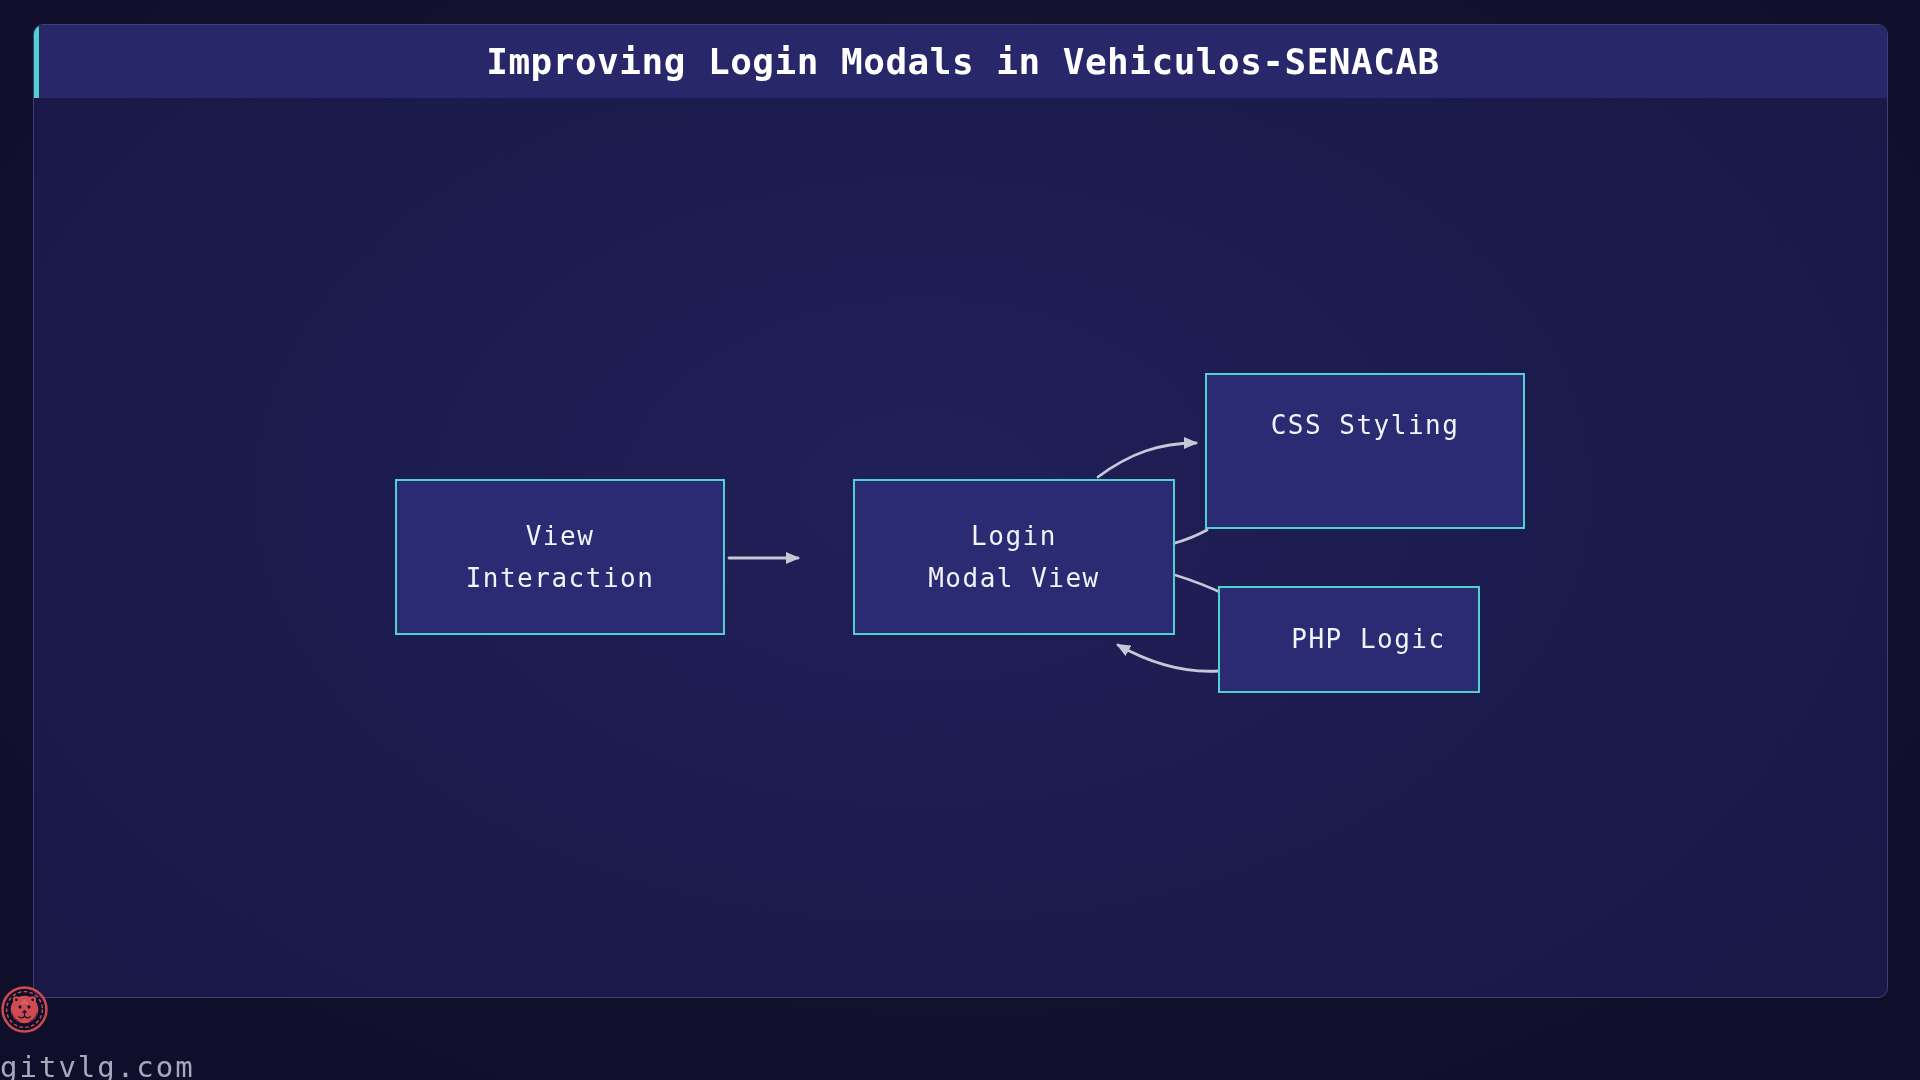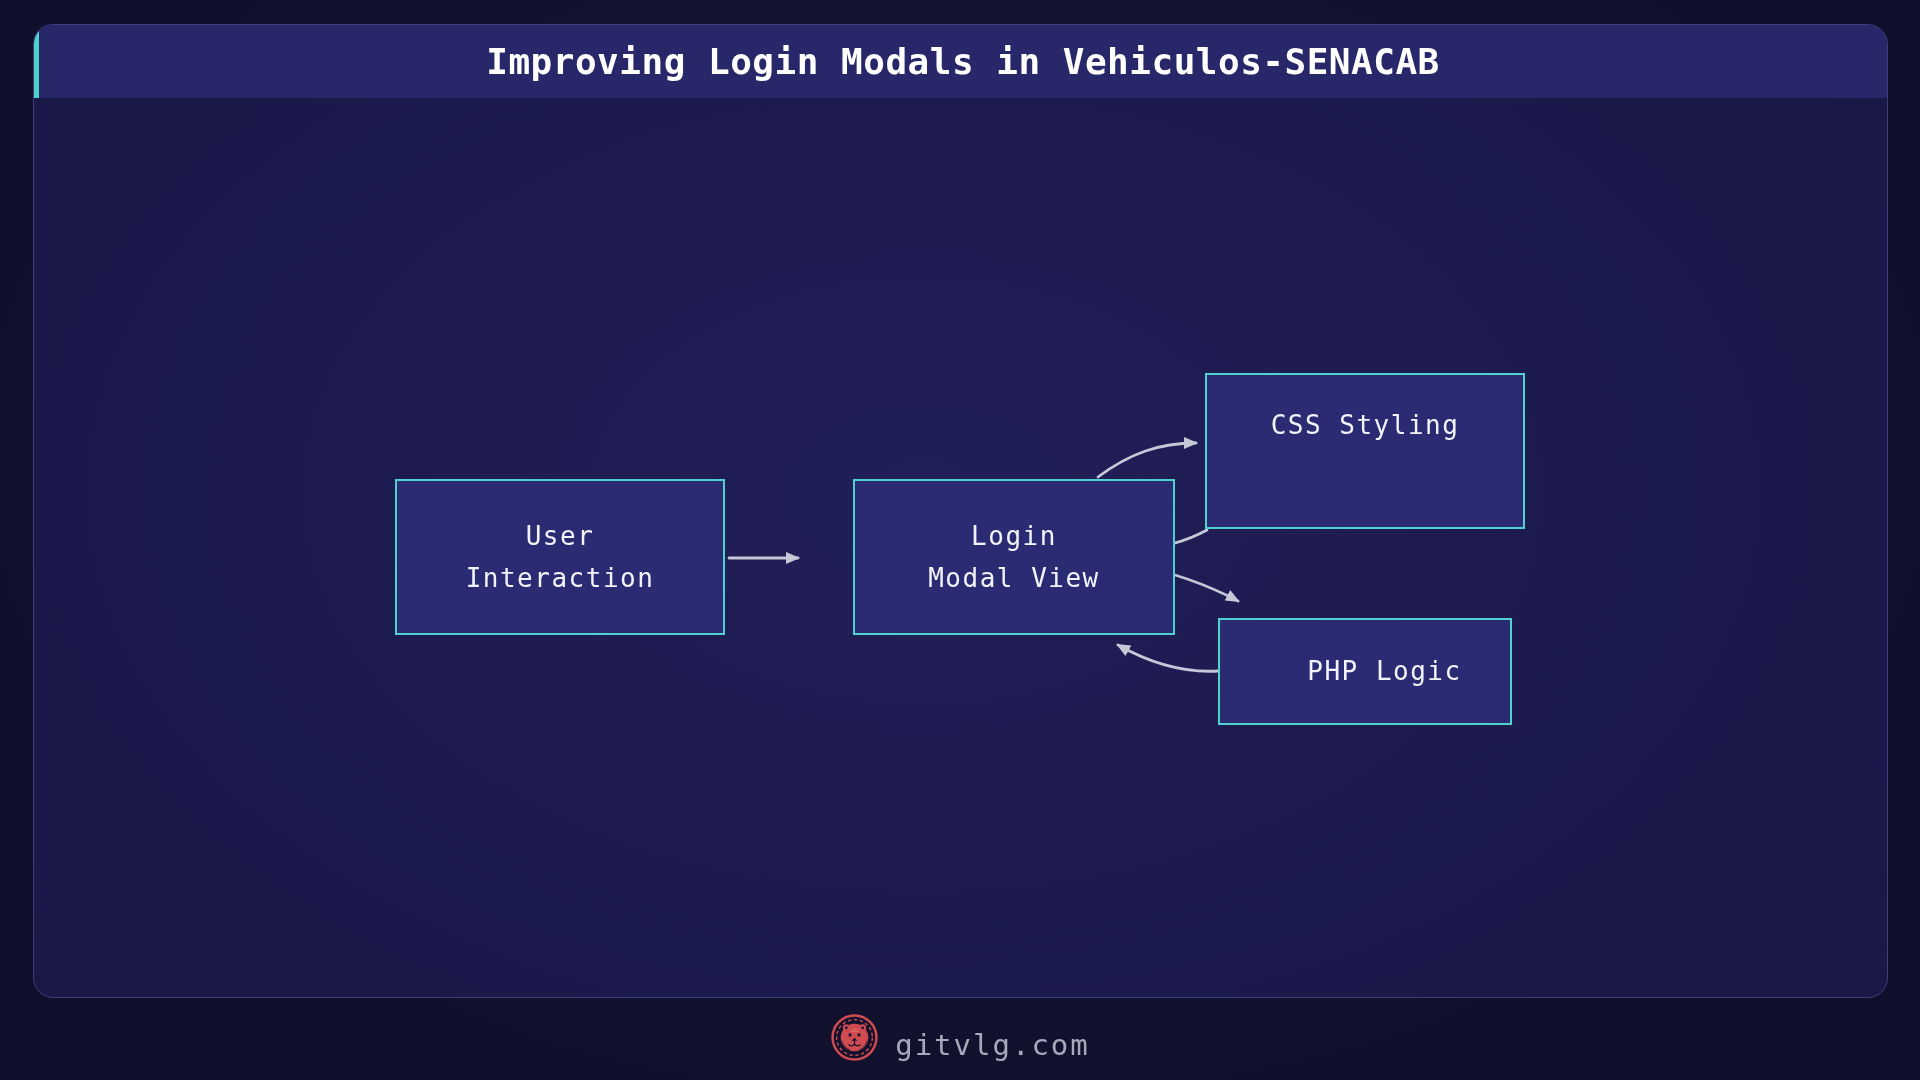--- a/index.html
+++ b/index.html
@@ -9,21 +9,21 @@
     background: radial-gradient(ellipse 1200px 800px at 50% 42%, #1b1a46 0%, #14132f 55%, #100f2b 100%);
     position: relative;
   }
 
   
   .panel {
     position: absolute;
     left: 33px; top: 24px;
     width: 1855px; height: 974px;
     border: 1px solid #3f3e78;
-    border-radius: 20px;
+    border-radius: 10px;
     background: radial-gradient(ellipse 1400px 900px at 48% 48%, #211f58 0%, #1b1a4c 55%, #181744 100%);
     overflow: hidden;
   }
 
   .titlebar {
     position: absolute;
     left: 0; top: 0; right: 0;
     height: 73px;
     background: #272769;
     border-left: 5px solid #4fd1cd;
@@ -53,42 +53,43 @@
     justify-content: center;
     text-align: center;
     white-space: pre-line;
     z-index: 3;
   }
   .node.align-top { align-items: flex-start; padding-top: 29px; }
 
   #node-user   { left: 395px;  top: 479px; width: 330px; height: 156px; }
   #node-login  { left: 805px;  top: 479px; width: 322px; height: 156px; margin-left: 48px; }
   #node-css    { left: 1205px; top: 373px; width: 320px; height: 156px; }
-  #node-php    { left: 1218px; top: 618px; width: 294px; height: 107px; padding-left: 39px; }
+  #node-php    { left: 1218px; top: 586px; width: 262px; height: 107px; padding-left: 39px; }
 
   
   svg.edges {
     position: absolute;
     left: 0; top: 0;
     width: 1920px; height: 1080px;
     z-index: 2;
     pointer-events: none;
   }
 
   
   .footer {
     position: absolute;
     left: 0; right: 0;
     top: 1006px;
     height: 56px;
     display: flex;
-    align-items: flex-end;
+    align-items: flex-start;
     justify-content: center;
     gap: 16px;
     z-index: 4;
+    flex-direction: column;
   }
   .footer .brand {
     color: #a6a8bb;
     font-size: 29px;
     letter-spacing: 2px;
   }
   .logo-wrap { width: 49px; height: 49px; display: inline-flex; }
 </style>
 </head>
 <body>
@@ -107,21 +108,21 @@
   </defs>
   <g fill="none" stroke="#c6c8d8" stroke-width="2.8" stroke-linecap="round">
     <path d="M 729 558 L 798 558" marker-end="url(#arrow)"></path>
     <path d="M 1098 477 C 1130 453, 1160 443, 1196 443" marker-end="url(#arrow)"></path>
     <path d="M 1207 530 C 1185 542, 1163 548, 1136 549" marker-end="url(#arrow)"></path>
     <path d="M 1128 563 C 1172 572, 1210 586, 1238 601" marker-end="url(#arrow)"></path>
     <path d="M 1218 671 C 1184 673, 1150 663, 1118 645" marker-end="url(#arrow)"></path>
   </g>
 </svg>
 
-<div class="node" id="node-user">User
+<div class="node" id="node-user">View
 Interaction</div>
 <div class="node" id="node-login">Login
 Modal View</div>
 <div class="node align-top" id="node-css">CSS Styling</div>
 <div class="node" id="node-php">PHP Logic</div>
 
 <div class="footer">
   <span class="logo-wrap">
     <svg viewBox="0 0 48 48" width="49" height="49">
       <circle cx="24" cy="24" r="21.5" fill="none" stroke="#cf4b4f" stroke-width="2.4"></circle>

